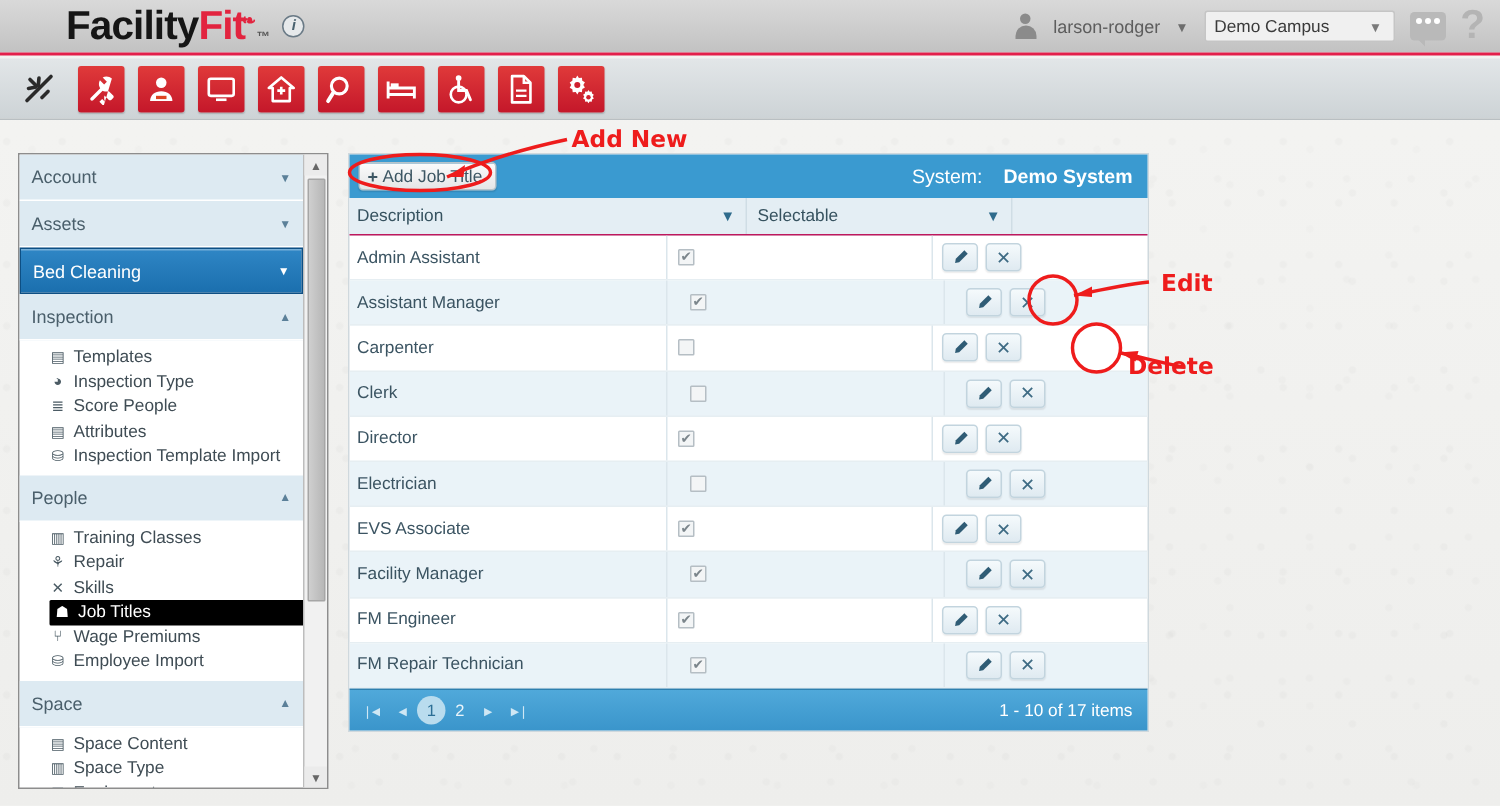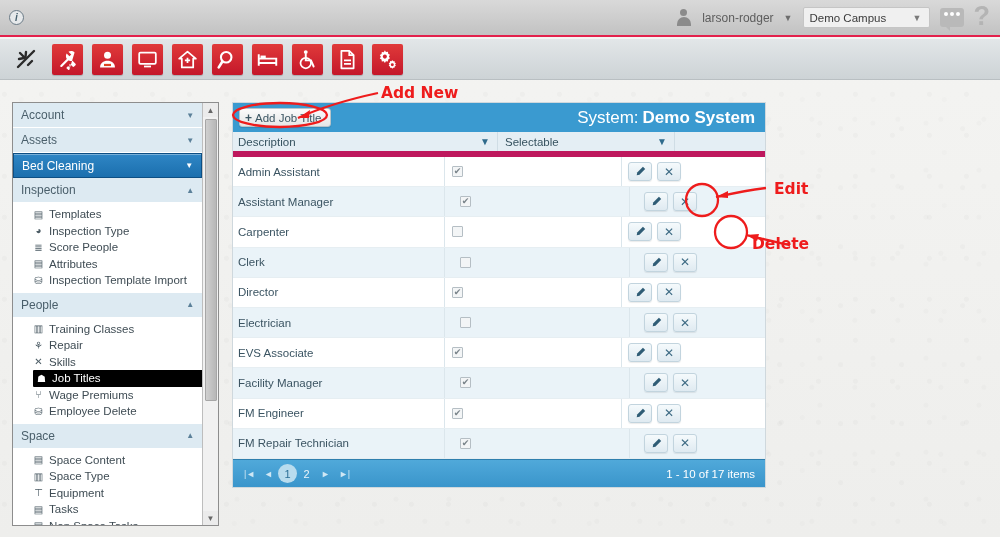--- a/index.html
+++ b/index.html
@@ -92,21 +92,21 @@
   .tb-btn svg{ display:block; }
 
   
   #sidebar{
     position:absolute; left:12px; top:102px; width:207px; height:424px;
     background:#fff; border:1px solid #8d8d8d;
     overflow:hidden; display:flex;
   }
   .nav-scrollarea{ width:190px; height:100%; overflow:hidden; }
   .nav-grp{
-    height:25px; background:#ddeaf2; border-bottom:1px solid #fff;
+    height:31px; background:#ddeaf2; border-bottom:1px solid #fff;
     display:flex; align-items:center; padding:0 8px;
     font-size:12px; color:#4a5f6b;
   }
   .nav-grp .arw{ margin-left:auto; font-size:8px; color:#5b8099; }
   .nav-grp.active{
     background:linear-gradient(180deg,#2f86c5 0%, #1b6fae 100%);
     color:#fff; border:1px solid #0d4f84;
     box-shadow: inset 0 1px 0 rgba(255,255,255,.35);
   }
   .nav-grp.active .arw{ color:#fff; }
@@ -144,25 +144,25 @@
     height:29px; background:#3a9ad0; display:flex; align-items:center;
     padding:0 10px 0 6px; position:relative;
   }
   .add-btn{
     height:19px; padding:0 8px 0 5px; border:1px solid #b8c4ca; border-radius:3px;
     background:linear-gradient(180deg,#fbfbfb 0%,#e4e6e7 100%);
     font-size:11.5px; color:#3c5663; display:flex; align-items:center; gap:3px;
     box-shadow:0 1px 1px rgba(0,0,0,.12);
   }
   .add-btn .plus{ font-weight:bold; font-size:12px; color:#3c5663;}
-  .sys-label{ margin-left:auto; display:flex; gap:4px; font-size:17px; color:#fff; font-weight:bold;}
+  .sys-label{ margin-left:auto; display:flex; gap:14px; font-size:13px; color:#fff; font-weight:bold;}
   .sys-label .lbl{ font-weight:normal; }
 
   .grid-head{
-    height:25px; background:#e4eef4; border-bottom:6px solid #be185d;
+    height:25px; background:#e4eef4; border-bottom:1px solid #be185d;
     display:flex; align-items:flex-start; font-size:11.5px; color:#36525f;
   }
   .col-desc{ width:265px; display:flex; align-items:center; padding-left:5px; border-right:1px solid #cfdde5; height:100%;}
   .col-sel { width:177px; display:flex; align-items:center; padding-left:7px; border-right:1px solid #cfdde5; height:100%;}
   .col-act { flex:1; height:100%;}
   .funnel{ margin-left:auto; margin-right:7px; font-size:10px; color:#2f6b8c;}
 
   .grid-body{ height:302px; overflow:hidden;}
   .grow{
     height:30.2px; display:flex; align-items:center;
@@ -207,20 +207,26 @@
     position:absolute; color:#ee1c1c; font-size:15.5px; font-weight:bold;
     font-family:"DejaVu Sans", sans-serif;
   }
 </style>
 </head>
 <body>
 
 <div id="page-bg"></div>
 
 <div id="topbar">
+  <div class="logo">
+    <span class="f1">Facility</span>
+      <span class="f2">Fit</span>
+      <span class="reg">❧</span>
+      <span class="tm">™</span>
+  </div>
   <div class="infoic">i</div>
 
   <div class="hdr-right">
     <span class="avatar-silh"></span>
     <span class="user-name">larson-rodger</span>
     <span class="caret">▼</span>
     <div class="campus-select">
       <span>Demo Campus</span>
       <span class="caret">▼</span>
     </div>
@@ -375,21 +381,21 @@
       <div class="nav-item sel">
         <span class="ic">☗</span>
         <span>Job Titles</span>
       </div>
       <div class="nav-item">
         <span class="ic">⑂</span>
         <span>Wage Premiums</span>
       </div>
       <div class="nav-item">
         <span class="ic">⛁</span>
-        <span>Employee Delete</span>
+        <span>Employee Import</span>
       </div>
     </div>
 
     <div class="nav-grp">
       <span>Space</span>
       <span class="arw">▲</span>
     </div>
     <div class="nav-list">
       <div class="nav-item">
         <span class="ic">▤</span>

